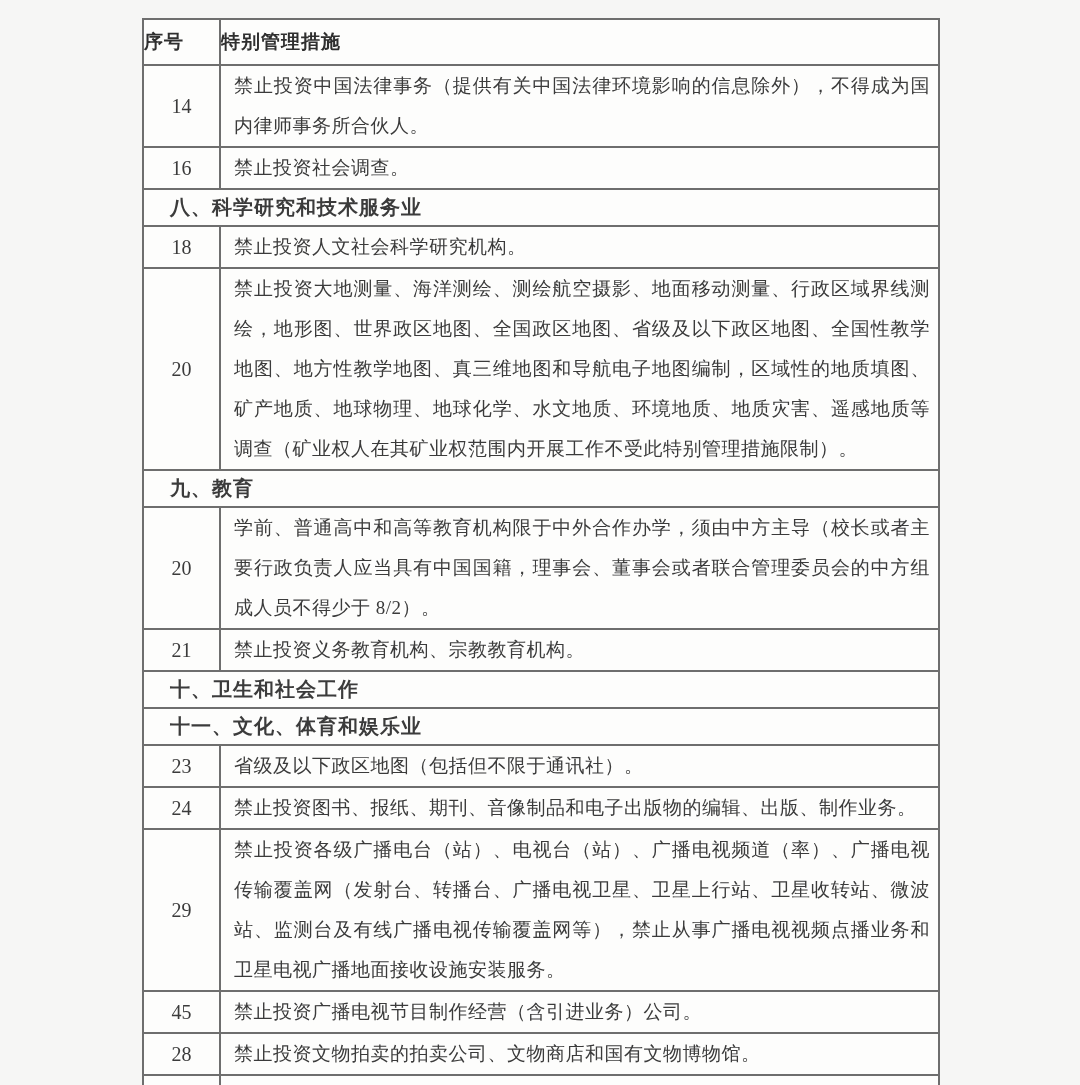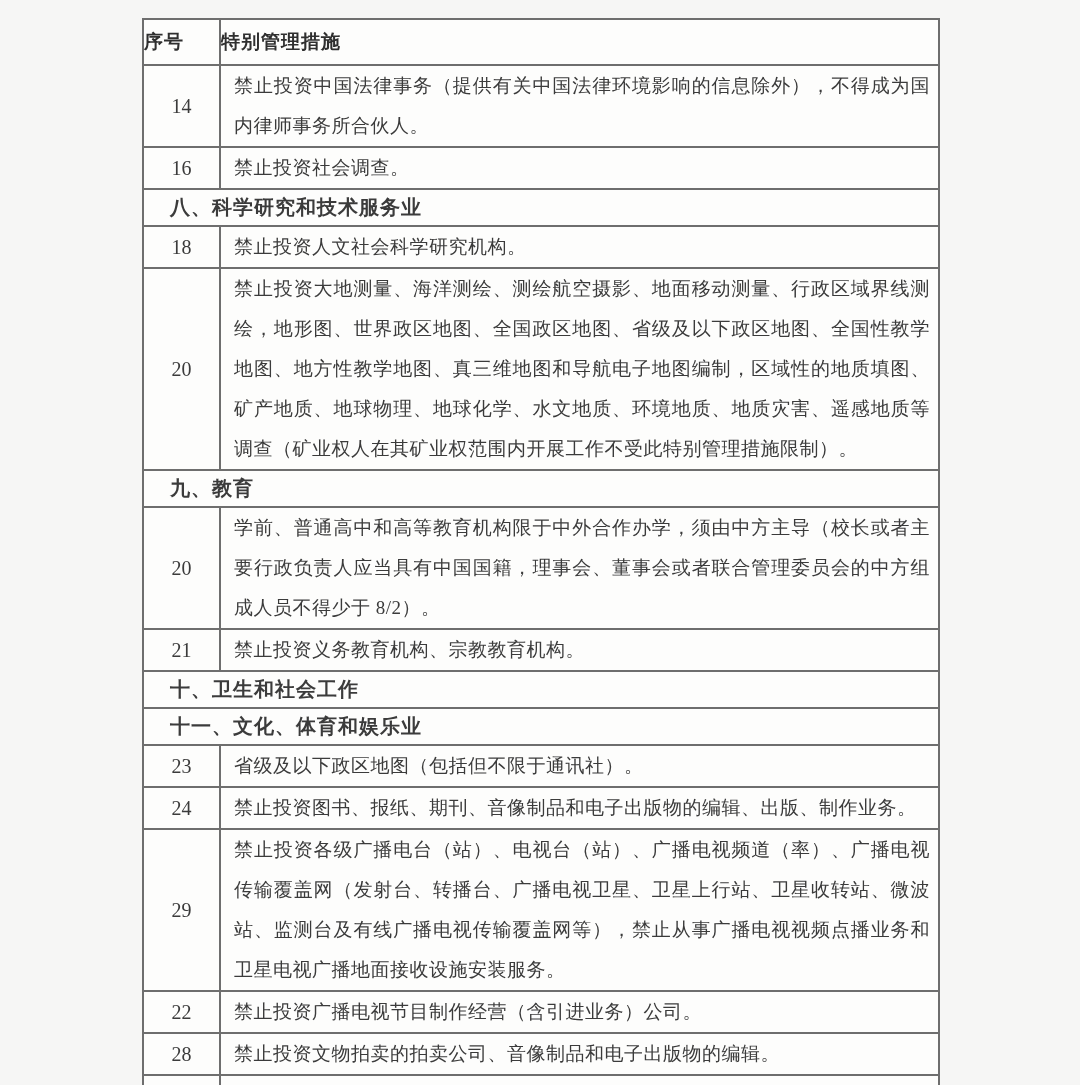--- a/index.html
+++ b/index.html
@@ -125,26 +125,26 @@
         </tr>
         <tr>
           <td class="num">24</td>
           <td class="measure">禁止投资图书、报纸、期刊、音像制品和电子出版物的编辑、出版、制作业务。</td>
         </tr>
         <tr>
           <td class="num">29</td>
           <td class="measure">禁止投资各级广播电台（站）、电视台（站）、广播电视频道（率）、广播电视传输覆盖网（发射台、转播台、广播电视卫星、卫星上行站、卫星收转站、微波站、监测台及有线广播电视传输覆盖网等），禁止从事广播电视视频点播业务和卫星电视广播地面接收设施安装服务。</td>
         </tr>
         <tr>
-          <td class="num">22</td>
+          <td class="num">45</td>
           <td class="measure">禁止投资广播电视节目制作经营（含引进业务）公司。</td>
         </tr>
         <tr>
           <td class="num">28</td>
-          <td class="measure">禁止投资文物拍卖的拍卖公司、音像制品和电子出版物的编辑。</td>
+          <td class="measure">禁止投资文物拍卖的拍卖公司、文物商店和国有文物博物馆。</td>
         </tr>
         <tr>
           <td class="num">29</td>
           <td class="measure">禁止投资文艺表演团体。</td>
         </tr>
       </tbody>
   </table>
 </div>
 
 </body></html>

